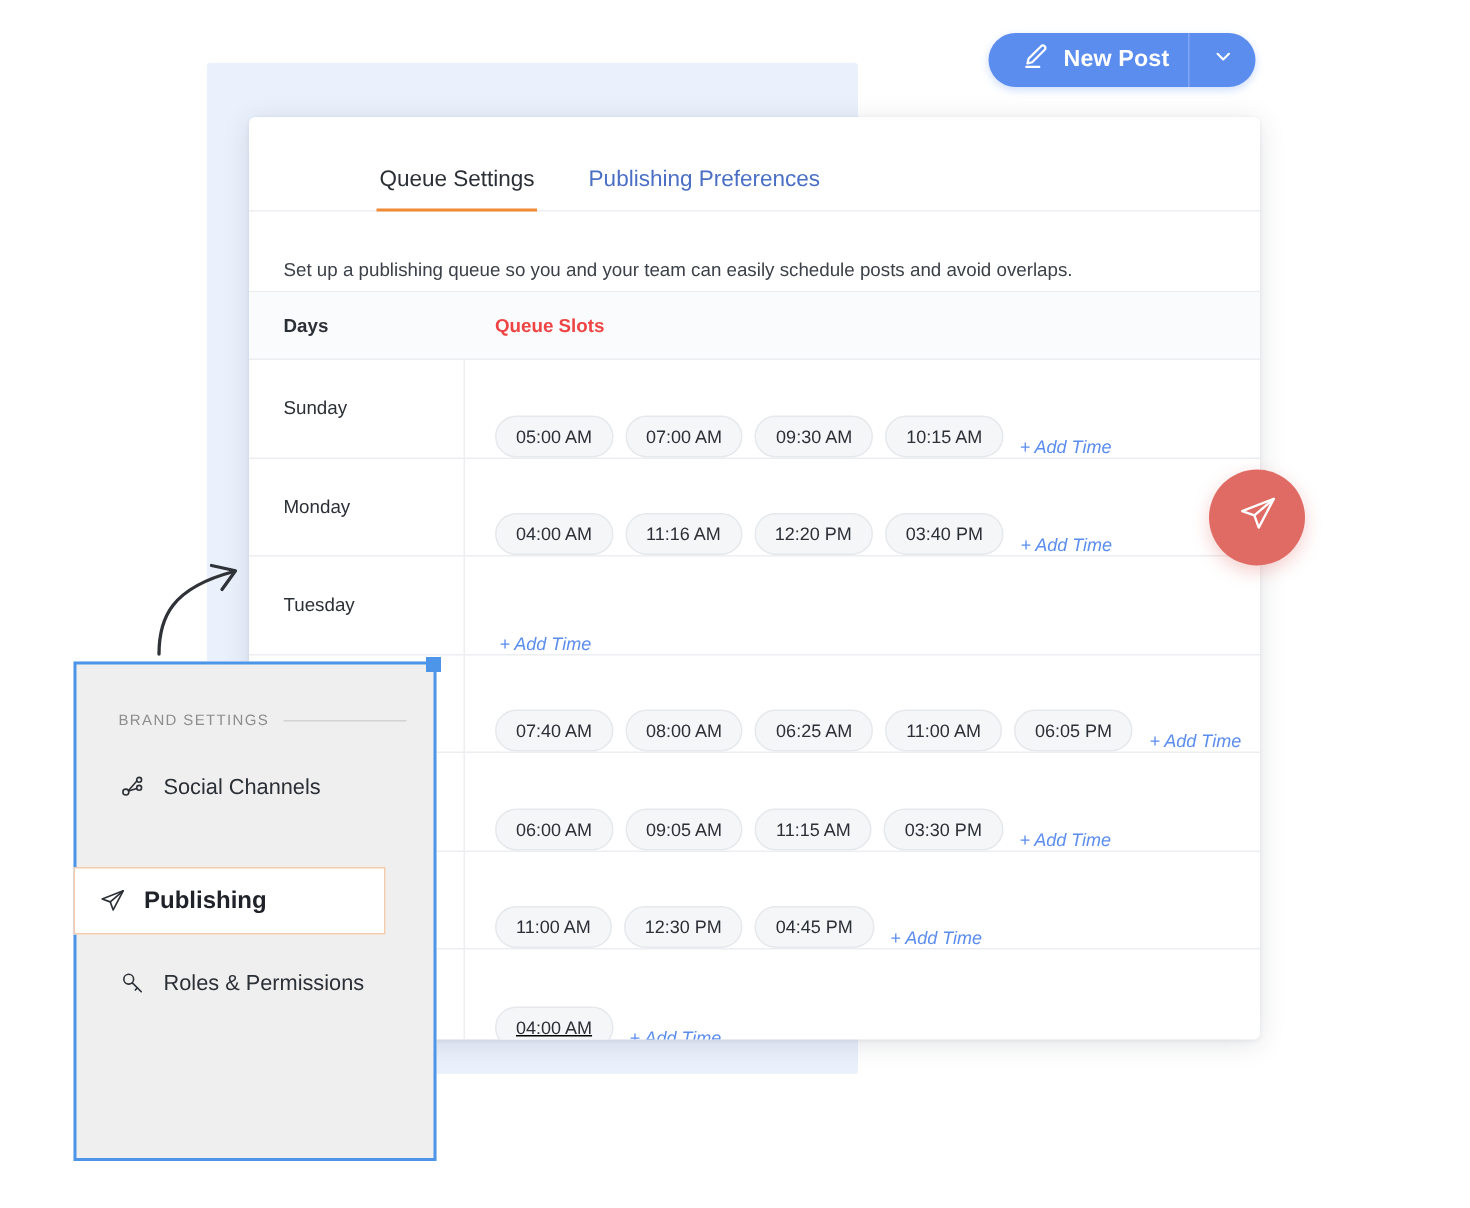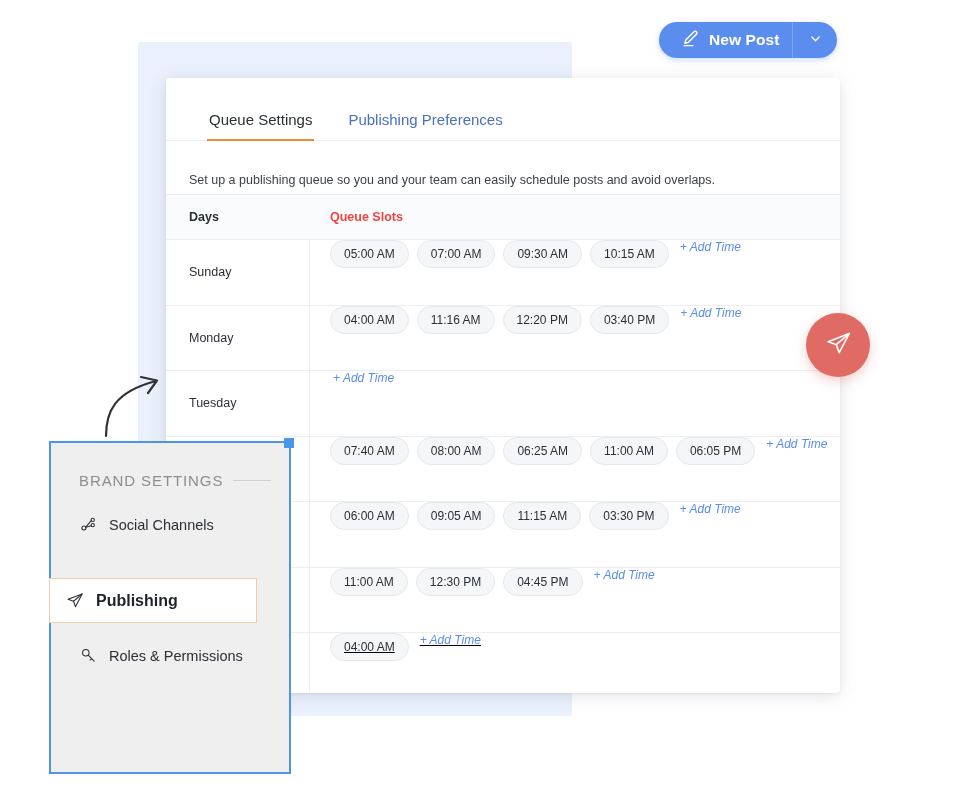--- a/index.html
+++ b/index.html
@@ -100,20 +100,21 @@
     position: relative;
     font-size: 15px;
     padding: 0 0 12px 0;
     margin-right: 36px;
     cursor: pointer;
     white-space: nowrap;
   }
   .tab.active {
     color: #2b2f36;
     font-weight: normal;
+    margin-left: 44px;
   }
   .tab.active::after {
     content: "";
     position: absolute;
     left: -2px;
     right: -2px;
     bottom: -1px;
     height: 2.5px;
     background: #ef8b35;
   }
@@ -176,21 +177,21 @@
     font-size: 12.5px;
     color: #2b2f36;
     height: 100%;
     display: flex;
     align-items: center;
     border-right: 1px solid #eceef1;
   }
   .td-slots {
     flex: 1;
     display: flex;
-    align-items: flex-start;
+    align-items: flex-end;
     gap: 8px;
     padding-left: 20px;
     height: 100%;
   }
   .time-pill {
     background: #f5f6f8;
     border: 1px solid #e6e8ec;
     border-radius: 14px;
     font-size: 12px;
     color: #2b2f36;
@@ -255,21 +256,21 @@
   }
   .sb-heading {
     display: flex;
     align-items: center;
     gap: 10px;
     padding: 0 18px 0 28px;
     height: 46px;
     margin-top: 14px;
   }
   .sb-heading-text {
-    font-size: 15px;
+    font-size: 10px;
     letter-spacing: .9px;
     color: #8d8d8d;
     white-space: nowrap;
   }
   .sb-heading-rule {
     flex: 1;
     height: 1px;
     background: #d2d2d2;
   }
   .sb-item {

